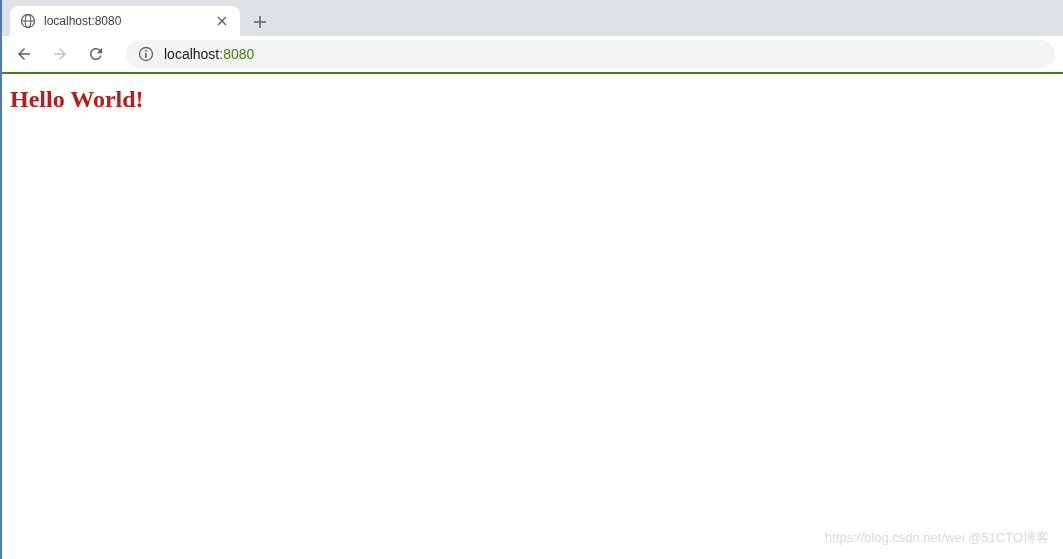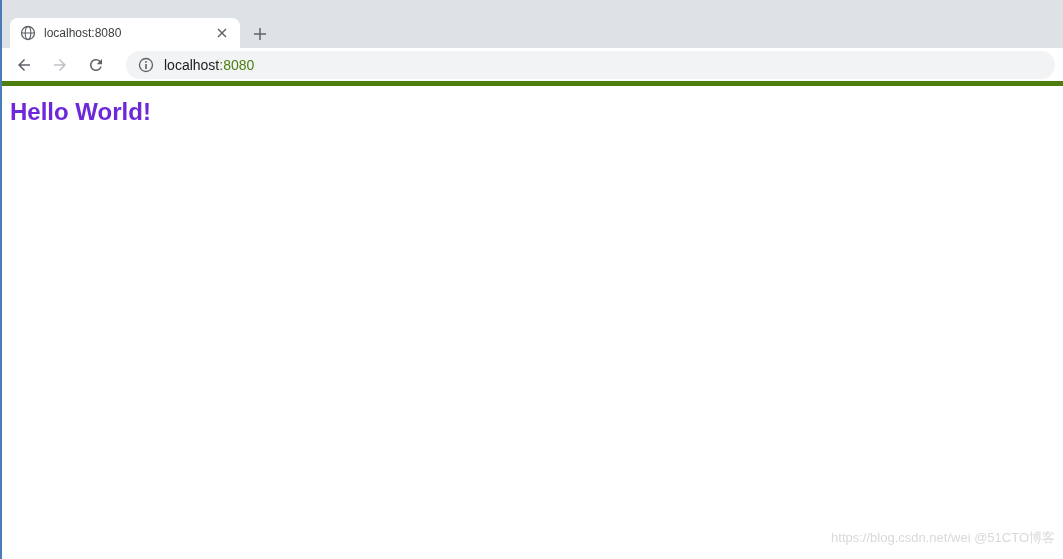--- a/index.html
+++ b/index.html
@@ -16,21 +16,21 @@
       border-left: 2px solid #4a7db8;
     }
     .browser-chrome {
       background: #dee1e6;
       display: flex;
       flex-direction: column;
     }
     .tab-bar {
       display: flex;
       align-items: flex-end;
-      height: 48px;
+      height: 36px;
       padding-left: 8px;
       padding-top: 6px;
     }
     .tab {
       background: #fff;
       height: 30px;
       width: 230px;
       border-radius: 8px 8px 0 0;
       display: flex;
       align-items: center;
@@ -73,21 +73,21 @@
       font-size: 18px;
       margin-left: 6px;
     }
     .toolbar {
       background: #fff;
       height: 38px;
       display: flex;
       align-items: center;
       padding: 0 8px;
       gap: 8px;
-      border-bottom: 5px solid #4d7c0f;
+      border-bottom: 2px solid #4d7c0f;
     }
     .nav-btn {
       width: 28px;
       height: 28px;
       display: flex;
       align-items: center;
       justify-content: center;
       cursor: pointer;
       color: #5f6368;
       border-radius: 50%;
@@ -126,27 +126,27 @@
     .url-port {
       color: #4d7c0f;
     }
     .page-content {
       padding: 12px 8px;
       background: #fff;
     }
     .page-heading {
       font-size: 24px;
       font-weight: bold;
-      color: #6d28d9;
-      font-family: Liberation Sans, sans-serif;
+      color: #b91c1c;
+      font-family: Liberation Serif, serif;
     }
     .watermark {
       position: absolute;
       bottom: 12px;
-      right: 8px;
+      right: 14px;
       font-size: 13px;
       color: #d9d9d9;
       font-family: Arial, sans-serif;
     }
   </style>
 </head>
 <body>
 
 <div class="browser-chrome">
   <div class="tab-bar">

